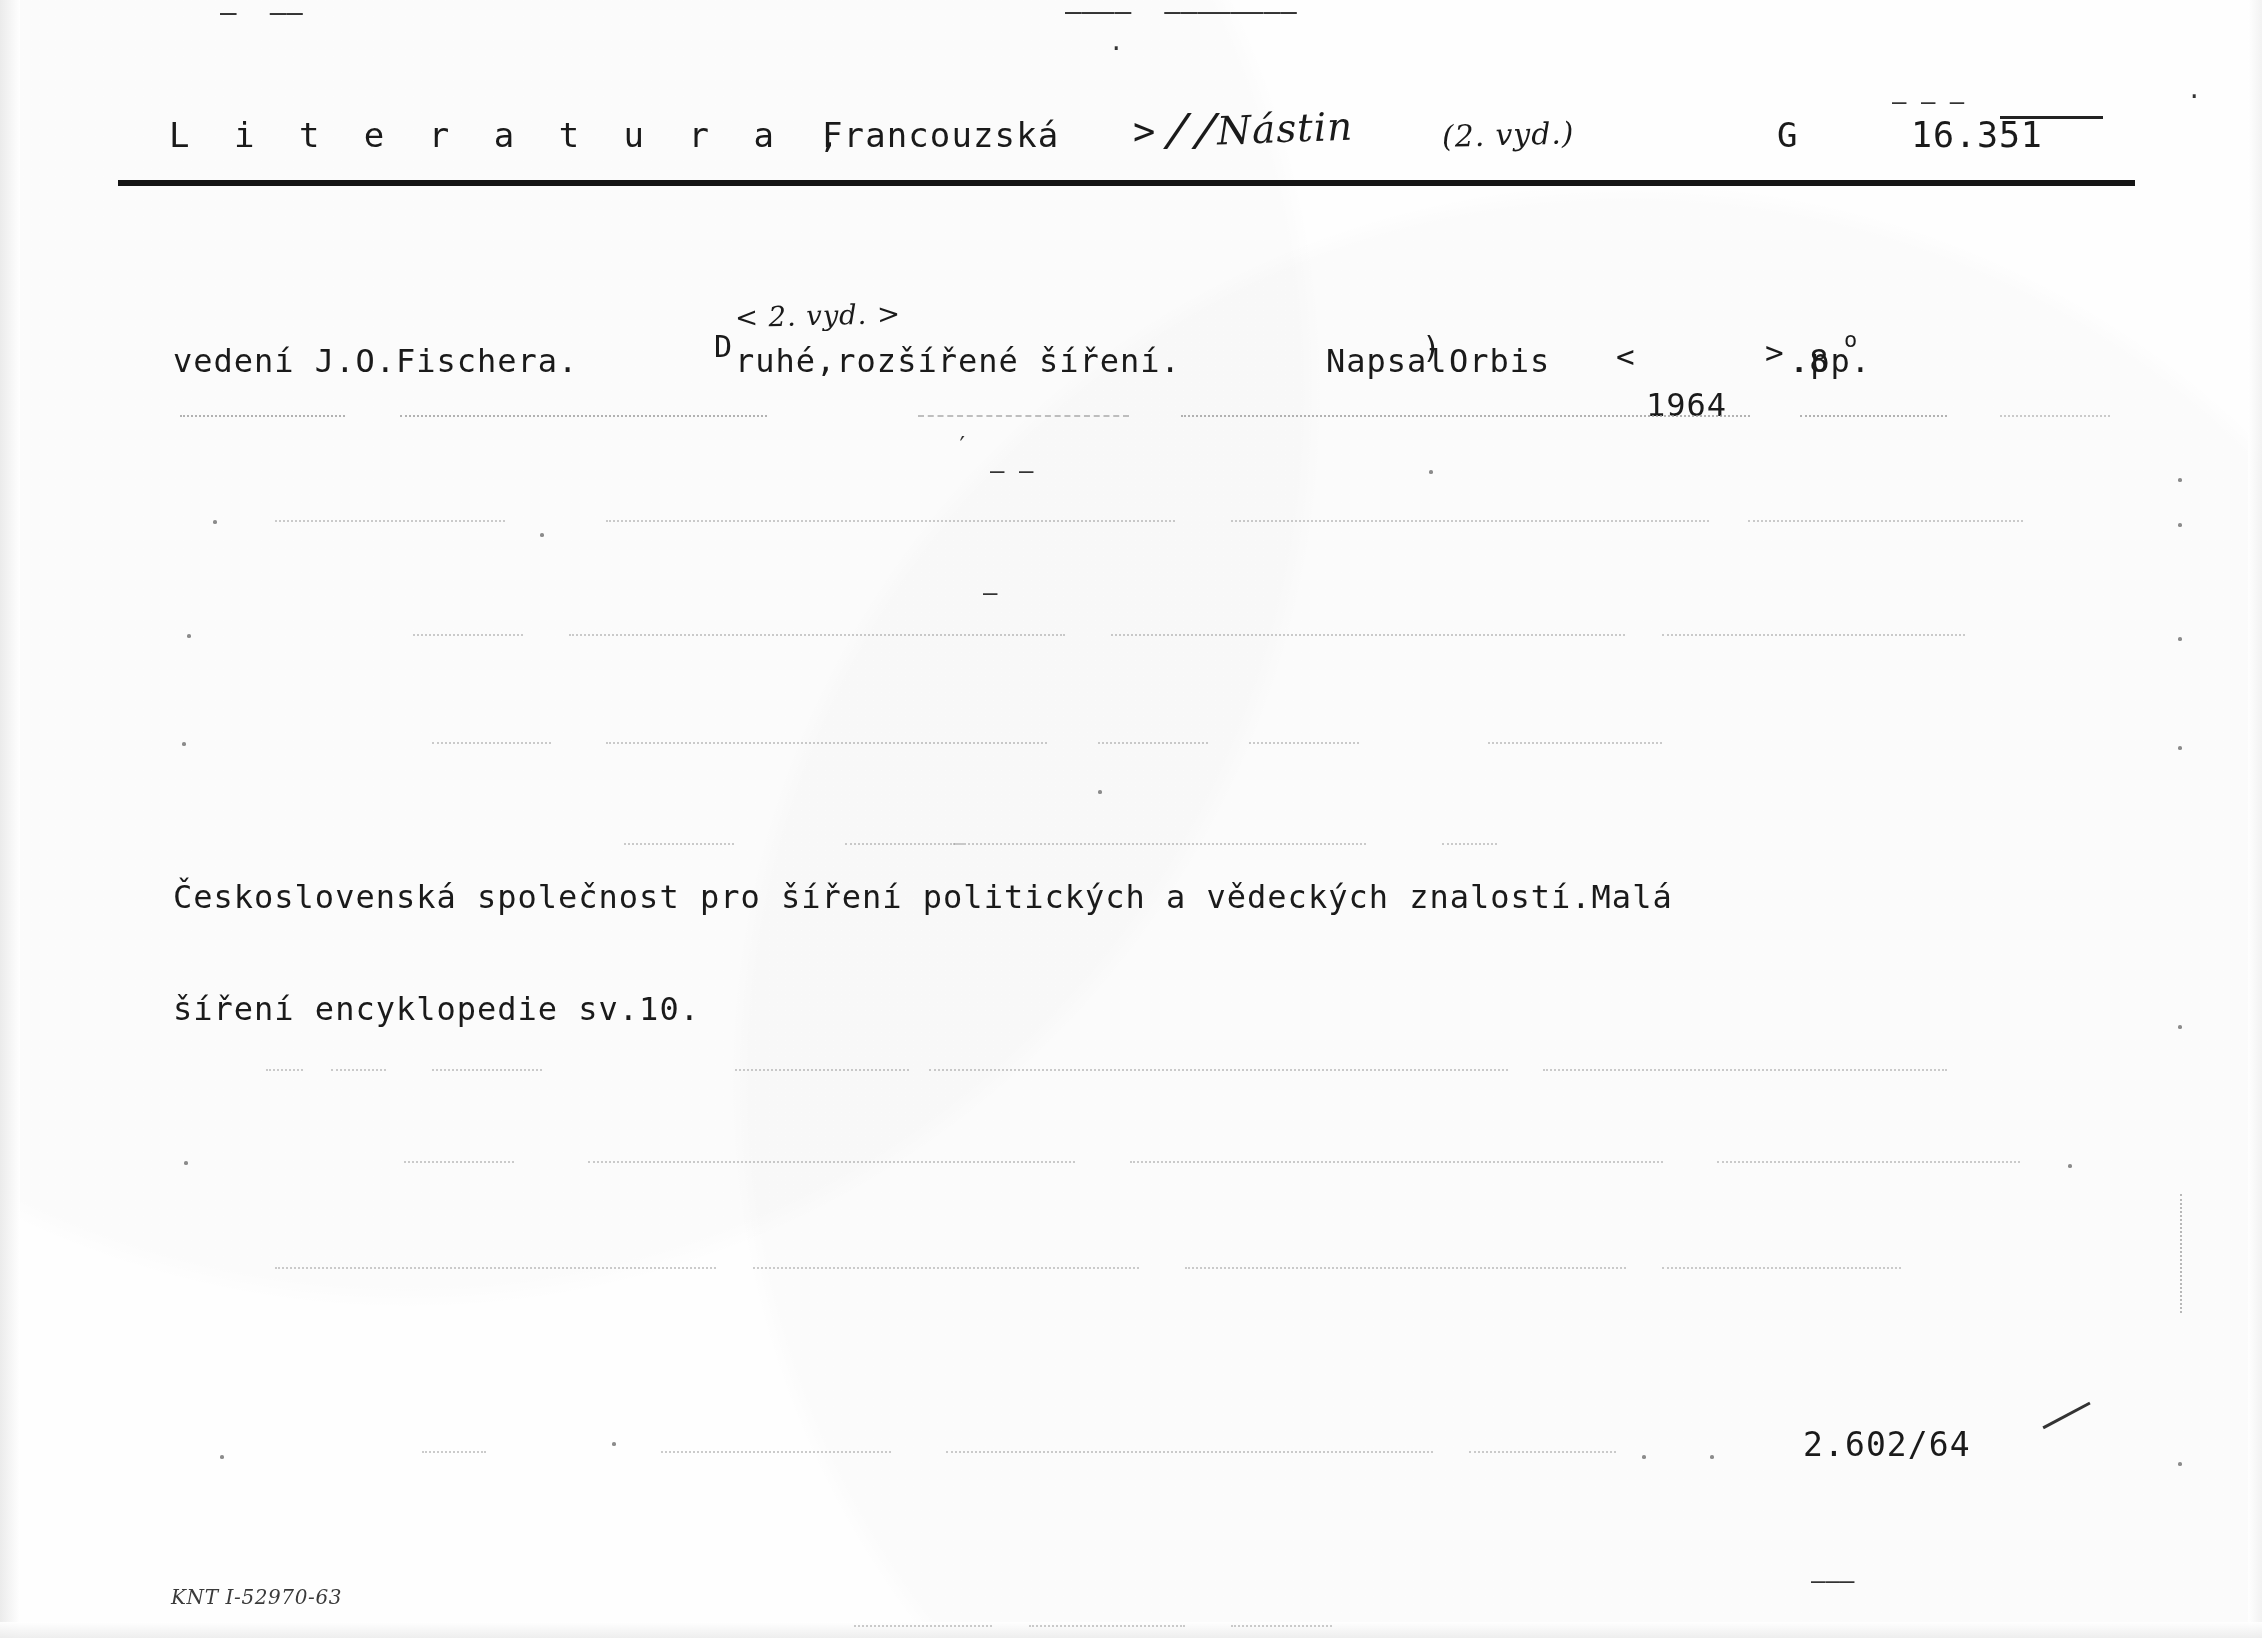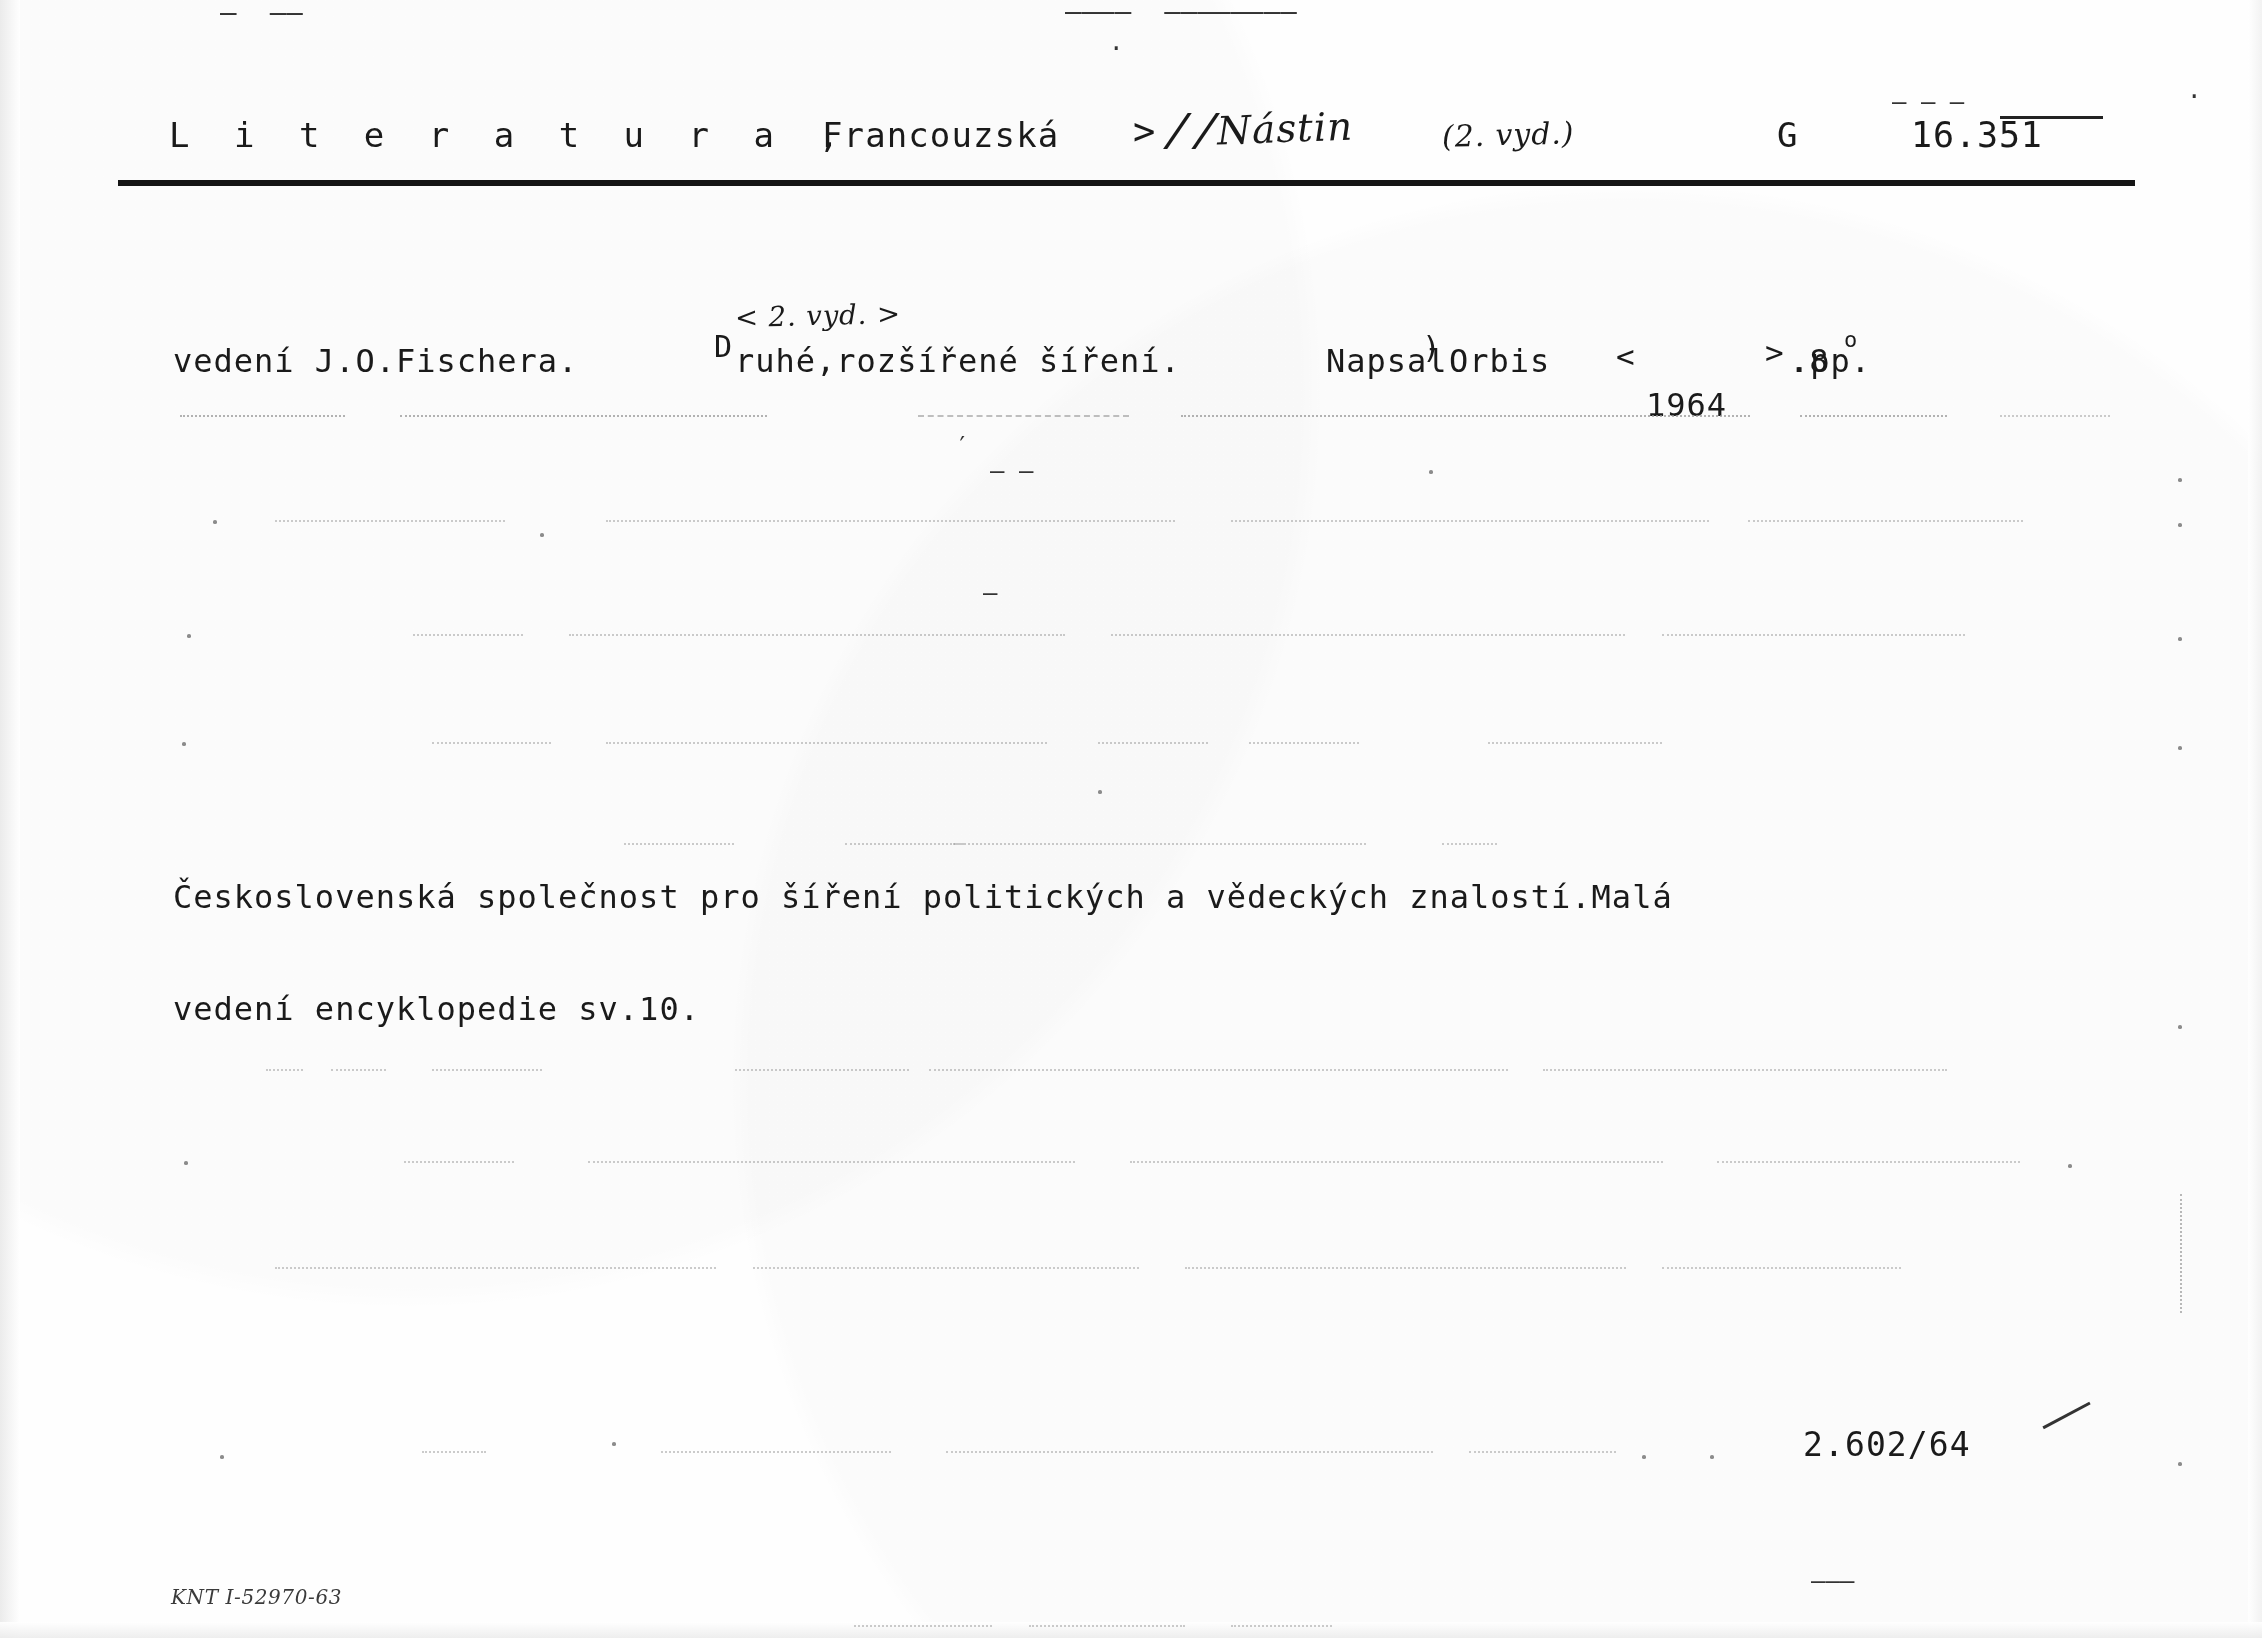--- a/index.html
+++ b/index.html
@@ -269,21 +269,21 @@
   <div class="ins-mark" style="left:1616px; top:338px;">&lt;</div>
   <div class="body-line" style="left:1646px; top:342px;margin-top:44px;">1964</div>
   <div class="ins-mark" style="left:1765px; top:334px;">&gt;</div>
   <div class="body-line" style="left:1789px; top:342px;">.8</div>
   <div class="body-line" style="left:1844px; top:327px; font-size:22px;">o</div>
   <div class="body-line" style="left:1790px; top:342px;">.pp.</div>
 
   <div class="hand-ins hand-2vyd">&lt; 2. vyd. &gt;</div>
 
   <div class="body-line ln3">Československá společnost pro šíření politických a vědeckých znalostí.Malá</div>
-  <div class="body-line ln4">vedení encyklopedie sv.10.</div>
+  <div class="body-line ln4">šíření encyklopedie sv.10.</div>
 
   <div class="footer-num">2.602/64</div>
   <div class="footer-tick"></div>
   <div class="plate-id">KNT I-52970-63</div>
 
   <div class="rule" style="left:180px; top:415px; width:165px;"></div>
   <div class="rule" style="left:400px; top:415px; width:367px;"></div>
   <div class="rule dash" style="left:918px; top:415px; width:211px;"></div>
   <div class="rule" style="left:1181px; top:415px; width:569px;"></div>
   <div class="rule" style="left:1800px; top:415px; width:147px;"></div>

